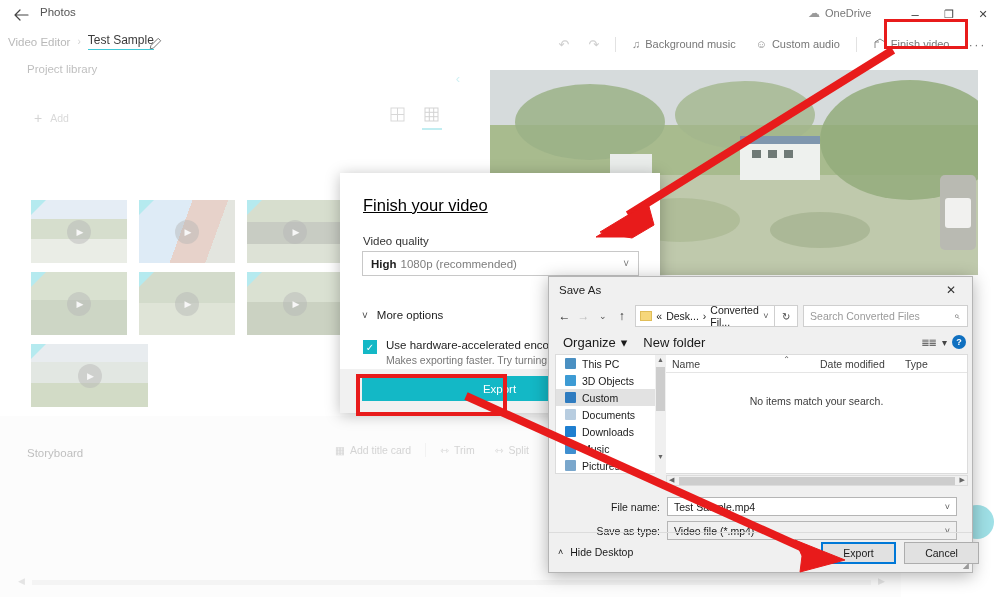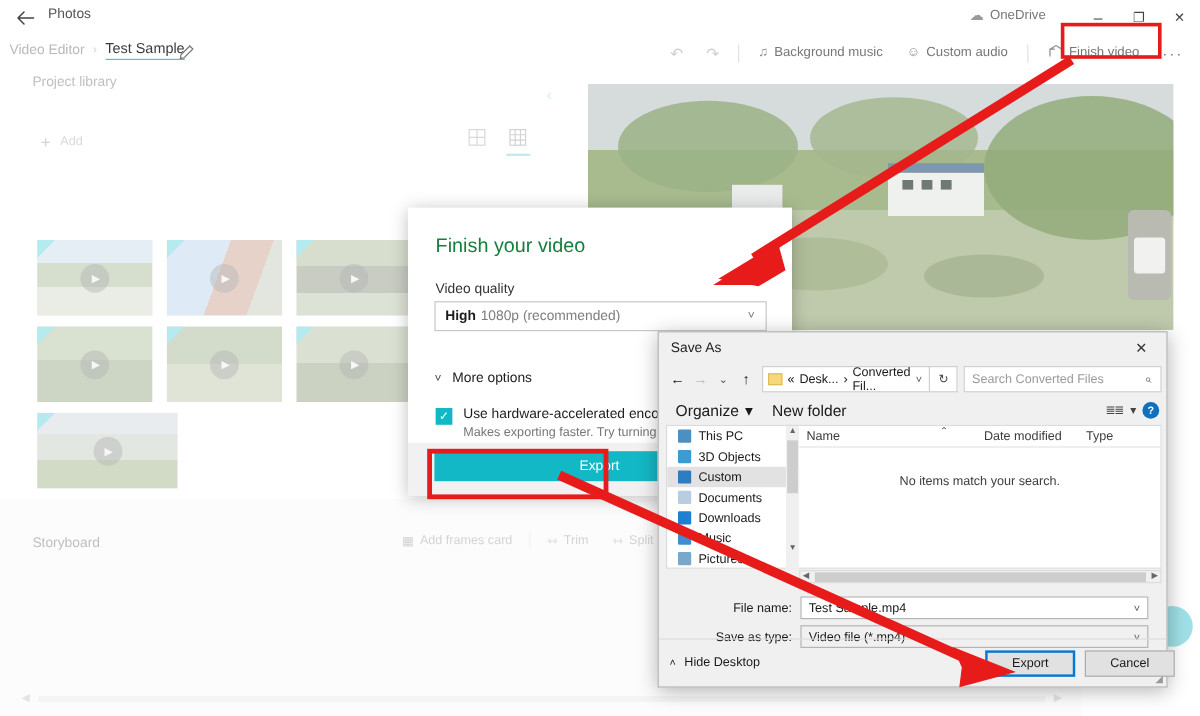--- a/index.html
+++ b/index.html
@@ -104,21 +104,21 @@
   .teal-fab {
     position:absolute; left:960px; top:505px; width:34px; height:34px; border-radius:50%;
     background:#9fe0e6;
   }
 
   
   .finish-dialog {
     position:absolute; left:340px; top:173px; width:320px; height:240px;
     background:#fff; box-shadow:0 2px 14px rgba(0,0,0,.26);
   }
-  .fd-title { position:absolute; left:23px; top:23px; font-size:16.5px; color:#15803d; }
+  .fd-title { position:absolute; left:23px; top:23px; font-size:16.5px; color:#000000;text-decoration:underline; }
   .fd-qlabel { position:absolute; left:23px; top:62px; font-size:11.5px; color:#333; }
   .fd-select {
     position:absolute; left:22px; top:78px; width:277px; height:25px;
     border:1px solid #c8c8c8; background:#fff;
     display:flex; align-items:center; padding:0 8px; font-size:11.5px; color:#7d7d7d;
   }
   .fd-select b { color:#1d1d1d; font-weight:600; margin-right:4px; }
   .fd-select .chev { position:absolute; right:9px; color:#777; font-size:10px; }
   .fd-more {
     position:absolute; left:22px; top:136px; display:flex; align-items:center; gap:9px;
@@ -400,21 +400,21 @@
         <rect x="450" y="105" width="36" height="75" rx="5" fill="#b9bab2"></rect>
         <rect x="455" y="128" width="26" height="30" rx="3" fill="#f1f1ef"></rect>
       </svg>
     </div>
 
     <div class="storyboard">
       <div class="sb-label">Storyboard</div>
       <div class="sb-tools">
         <div class="sb-tool">
           <span>▦</span>
-          <span>Add frames card</span>
+          <span>Add title card</span>
         </div>
         <div class="sb-divider"></div>
         <div class="sb-tool">
           <span>⇿</span>
           <span>Trim</span>
         </div>
         <div class="sb-tool">
           <span>⇿</span>
           <span>Split</span>
         </div>

